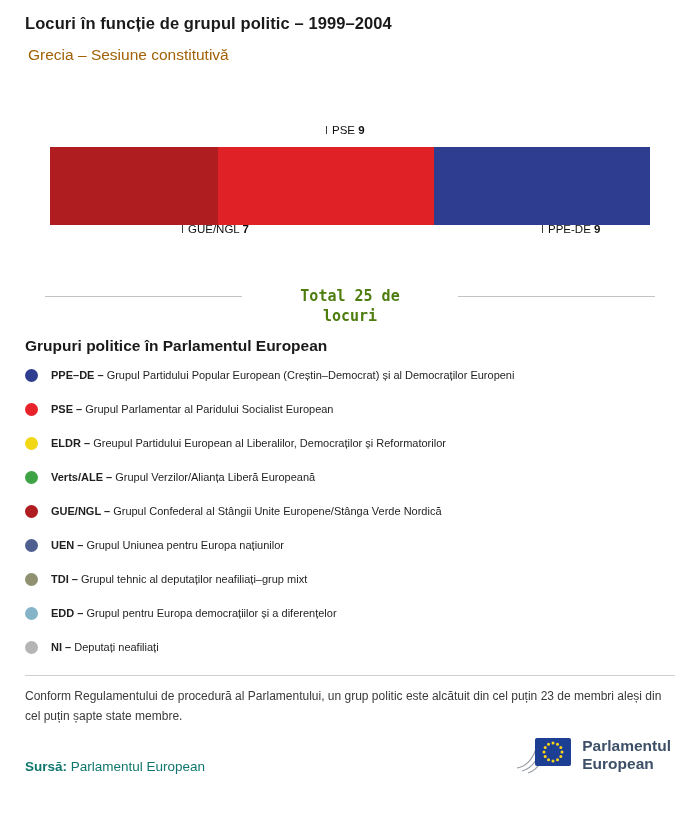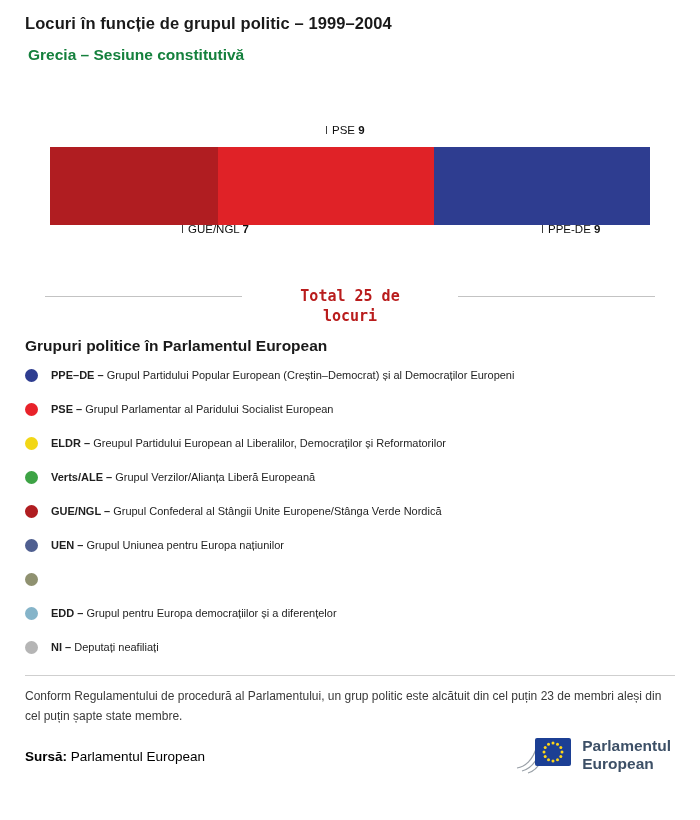--- a/index.html
+++ b/index.html
@@ -1,48 +1,48 @@
 <!DOCTYPE html>
 <html><head>
 <meta charset="utf-8">
 <style>
   * { margin:0; padding:0; box-sizing:border-box; }
   html, body { width:700px; height:820px; }
   body { background:#ffffff; font-family:"Liberation Sans", sans-serif; color:#1a1a1a; }
   .page { width:700px; height:820px; padding:14px 25px 0; overflow:hidden; }
 
   .title { font-size:16.5px; font-weight:700; margin-top:0; letter-spacing:.1px; }
-  .subtitle { font-size:15.5px; font-weight:700; color:#15803d; margin-top:13px; padding-left:3px; }
+  .subtitle { font-size:15.5px; font-weight:400; color:#a16207; margin-top:13px; padding-left:3px; }
 
   .chart { margin-top:62px; }
   .labels-row { position:relative; height:21px; margin:0 25px; font-size:11.5px; }
   .bar { display:flex; height:78px; margin:0 25px; }
   .bar-segment { height:100%; }
   .bar-label { position:absolute; top:0; bottom:13px; display:flex; align-items:center; white-space:nowrap; }
   .bar-label .tick { width:1px; align-self:stretch; background:#3c3c3c; }
   .bar-label .lbl { margin-left:5px; color:#101010; }
   .bar-label .lbl b { font-weight:700; }
 
   .total-row { display:flex; align-items:flex-start; gap:28px; margin:40px 20px 0; }
   .total-row .line { flex:1; border-top:1px solid #c3c3c3; margin-top:10px; }
   .total-text { width:160px; text-align:center; font-family:"DejaVu Sans Mono", monospace;
-                font-weight:700; font-size:15px; line-height:1.35; color:#b91c1c; }
+                font-weight:700; font-size:15px; line-height:1.35; color:#4d7c0f; }
 
   .legend-heading { font-size:15.5px; font-weight:700; margin-top:10px; }
   .legend { margin-top:14px; }
   .legend-item { display:flex; align-items:center; gap:13px; margin-bottom:21px; height:13px; }
   .dot { width:13px; height:13px; border-radius:50%; flex:0 0 13px; }
   .legend-text { font-size:11px; color:#1f1f1f; white-space:nowrap; }
   .abbr { font-weight:700; }
 
   hr.divider { border:none; border-top:1px solid #cfcfcf; margin-top:18px; }
   .footnote { font-size:12px; color:#3a3a3a; line-height:1.7; margin-top:10px; max-width:648px; }
 
   .footer { display:flex; justify-content:space-between; align-items:flex-end; margin-top:8px; }
-  .source { font-size:13.5px; margin-bottom:12px; color:#000000; }
+  .source { font-size:13.5px; margin-bottom:2px; color:#0f766e; }
   .source .src-label { font-weight:700; }
   .logo { display:flex; align-items:center; gap:9px; padding-right:4px; }
   .logo-text { display:flex; flex-direction:column; font-weight:700; font-size:15.5px;
                color:#3d5067; line-height:1.15; }
 </style>
 </head>
 <body>
 
 <div class="page">
 
@@ -107,20 +107,21 @@
       <span class="legend-text"><b class="abbr">GUE/NGL – </b><span class="desc">Grupul Confederal al Stângii Unite Europene/Stânga Verde Nordică</span></span>
     </div>
 
     <div class="legend-item">
       <span class="dot" style="background: rgb(79, 95, 144);"></span>
       <span class="legend-text"><b class="abbr">UEN – </b><span class="desc">Grupul Uniunea pentru Europa națiunilor</span></span>
     </div>
 
     <div class="legend-item">
       <span class="dot" style="background: rgb(143, 145, 112);"></span>
+      <span class="legend-text"><b class="abbr">TDI – </b><span class="desc">Grupul tehnic al deputaților neafiliați–grup mixt</span></span>
     </div>
 
     <div class="legend-item">
       <span class="dot" style="background: rgb(133, 180, 201);"></span>
       <span class="legend-text"><b class="abbr">EDD – </b><span class="desc">Grupul pentru Europa democrațiilor și a diferențelor</span></span>
     </div>
 
     <div class="legend-item">
       <span class="dot" style="background: rgb(181, 181, 181);"></span>
       <span class="legend-text"><b class="abbr">NI – </b><span class="desc">Deputați neafiliați</span></span>

